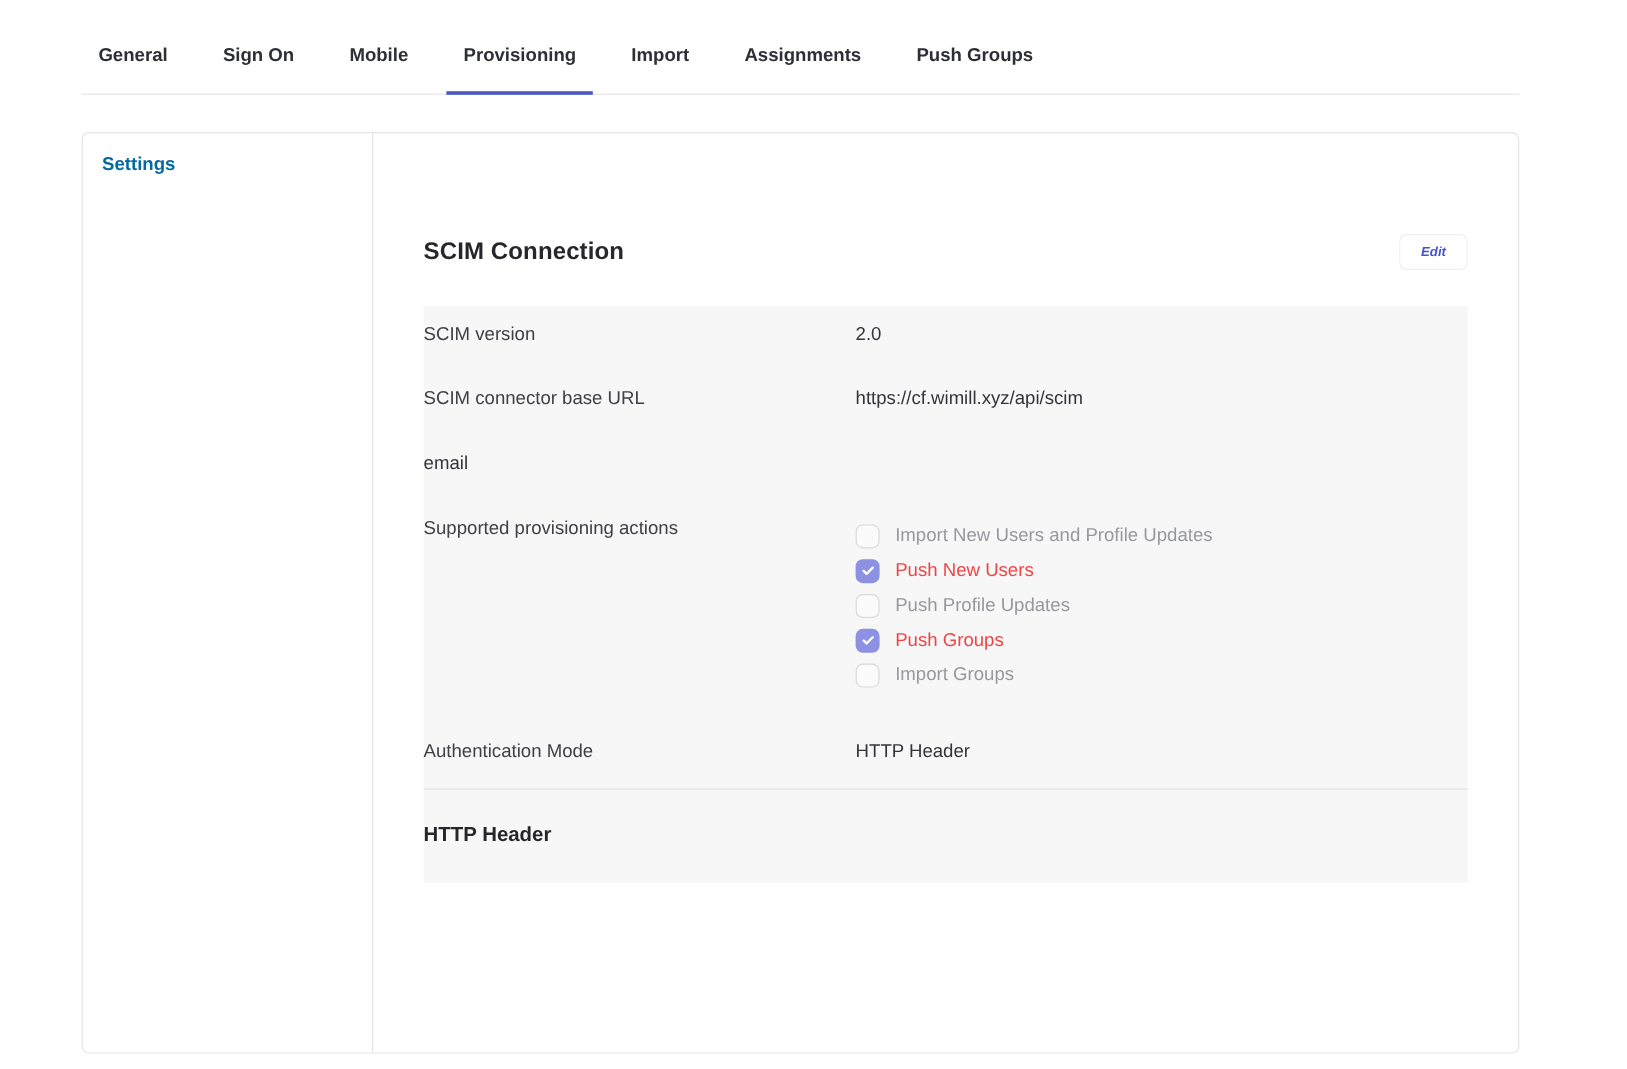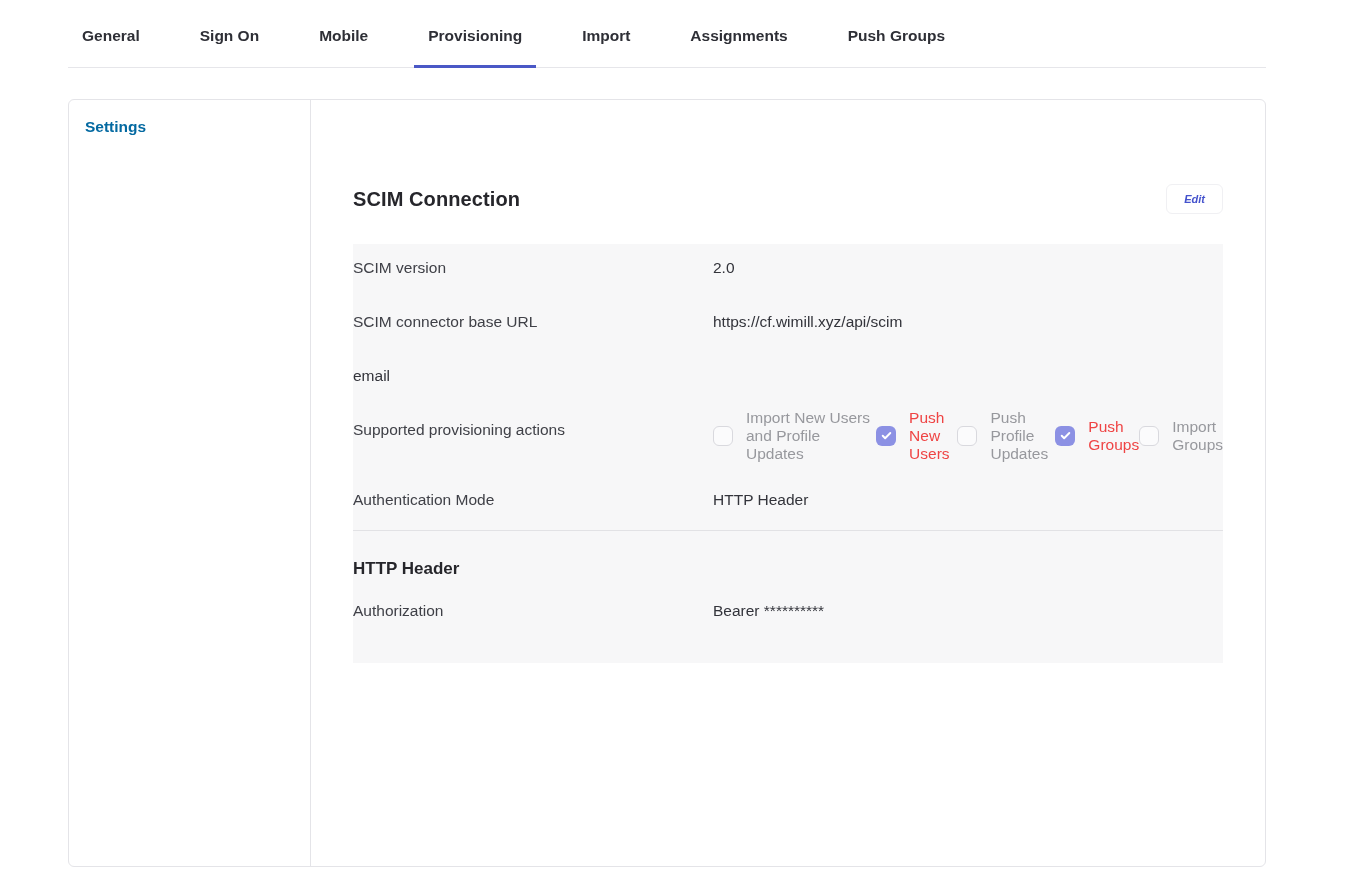--- a/index.html
+++ b/index.html
@@ -15,23 +15,23 @@
     --underline: #4a58c6;
     --check-bg: #8c91e4;
     --selected-bg: #f4f4fd;
     --panel-bg: #f7f7f8;
     --border: #e4e4e8;
   }
 
   
   .tab-bar {
     margin: 0 90px 0 68px;
-    padding-top: 25px;
-    display: flex;
-    gap: 32px;
+    padding-top: 36px;
+    display: flex;
+    gap: 18px;
     border-bottom: 1px solid #e6e6ea;
   }
   .tab {
     padding: 2px 14px 20px 14px;
     font-size: 15.5px;
     font-weight: 700;
     color: #2e2f36;
     cursor: pointer;
     border-bottom: 3px solid transparent;
     margin-bottom: -1px;
@@ -117,21 +117,21 @@
   }
   .field-label { color: #3f4047; }
   .field-value { color: #33343b; }
 
   .checkbox-group-row {
     display: grid;
     grid-template-columns: 360px 1fr;
     padding: 15px 0 26px 0;
     font-size: 15.5px;
   }
-  .option-list { display: flex; flex-direction: row; }
+  .option-list { display: flex; flex-direction: column; }
   .option-row {
     height: 29px;
     display: flex;
     align-items: center;
     gap: 13px;
   }
   .checkbox {
     width: 20px; height: 20px;
     border-radius: 6px;
     flex: 0 0 20px;
@@ -231,21 +231,15 @@
   </div>
             </div>
   </div>
           <div class="field-row">
     <span class="field-label">Authentication Mode</span>
     <span class="field-value">HTTP Header</span>
   </div>
         </div>
       <hr class="panel-divider">
       <h2 class="subsection-title">HTTP Header</h2>
-      <div id="http-rows">
-          <div class="field-row">
-    <span class="field-label">Authorization</span>
-    <span class="field-value">Bearer **********</span>
-  </div>
-        </div>
     </div>
   </main>
 </div>
 
 </body></html>

